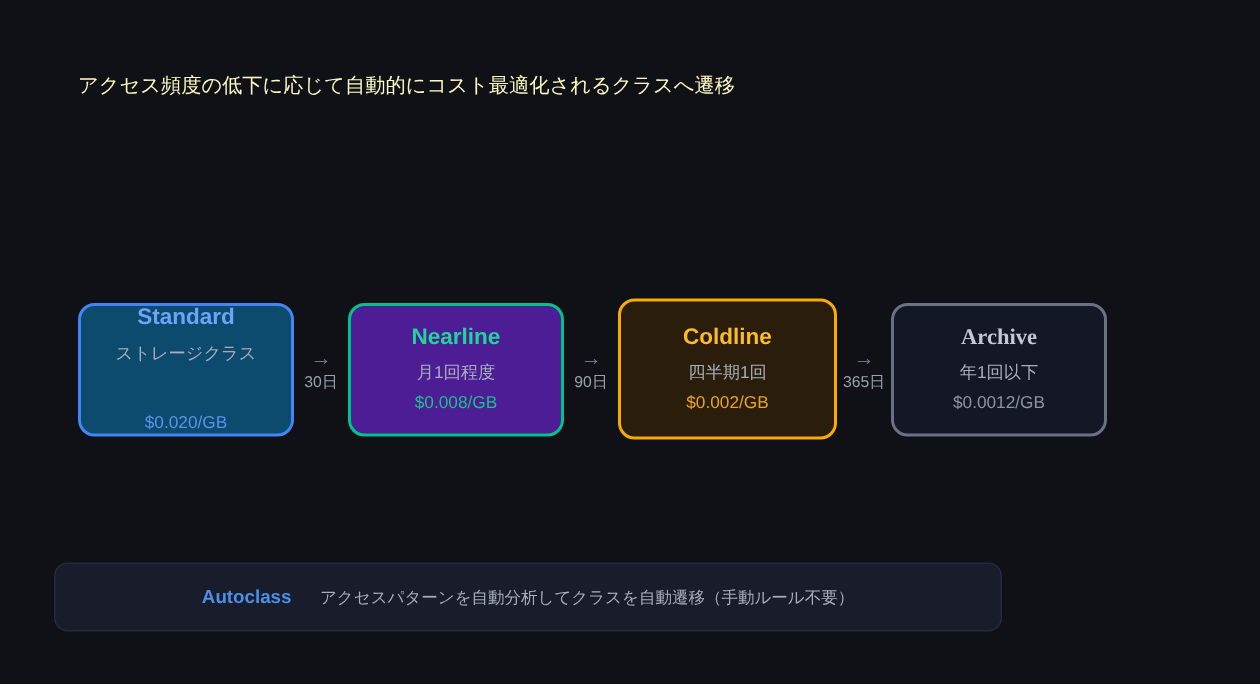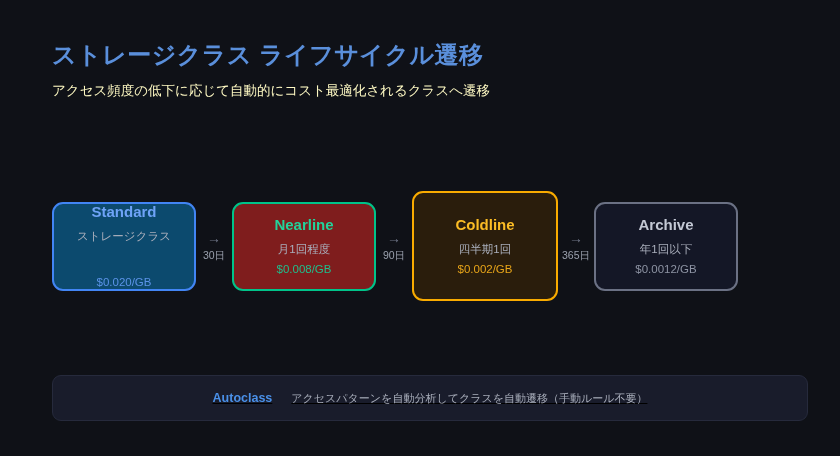--- a/index.html
+++ b/index.html
@@ -64,21 +64,21 @@
     border: 2px solid #3a3f4d;
     background: #141726;
     display: flex;
     flex-direction: column;
     align-items: center;
     justify-content: center;
     flex: 0 0 auto;
   }
   .card.emphasis {
     width: 146px;
-    height: 110px;
+    height: 94px;
   }
   .card-name {
     font-size: 15px;
     font-weight: bold;
     line-height: 20px;
     margin-bottom: 7px;
   }
   .card-desc {
     font-size: 11.5px;
     color: #a9aebb;
@@ -88,30 +88,30 @@
   .card-price {
     font-size: 11.5px;
     line-height: 15px;
   }
 
   
   .c-standard { border-color: #4285f4; background: #0c4a6e; }
   .c-standard .card-name  { color: #6fa3f7; }
   .c-standard .card-price { color: #5b93e8; margin-top: 26px; }
 
-  .c-nearline { border-color: #00c389; background: #7f1d1d; }
+  .c-nearline { border-color: #00c389; background: #4c1d95; }
   .c-nearline .card-name  { color: #22d39b; }
   .c-nearline .card-price { color: #1fbf8c; }
 
   .c-coldline { border-color: #f9ab00; background: #2a1d0c; }
   .c-coldline .card-name  { color: #fbbc25; }
   .c-coldline .card-price { color: #e8a519; }
 
   .c-archive { border-color: #6b7184; background: #141726; }
-  .c-archive .card-name  { color: #c3c8d4; }
+  .c-archive .card-name  { color: #c3c8d4; font-family: Liberation Serif, serif; }
   .c-archive .card-price { color: #8d93a3; }
 
   
   .connector {
     width: 36px;
     flex: 0 0 auto;
     display: flex;
     flex-direction: column;
     align-items: center;
     justify-content: center;
@@ -125,51 +125,49 @@
   .connector-label {
     font-size: 10.5px;
     color: #9aa0ad;
     line-height: 14px;
     white-space: nowrap;
   }
 
   
   .autoclass-bar {
     position: absolute;
-    left: 52px;
+    left: 36px;
     top: 375px;
-    width: 756px;
+    width: 632px;
     height: 46px;
     box-sizing: border-box;
     background: #191c2b;
     border: 1px solid #262a3c;
     border-radius: 9px;
     display: flex;
     align-items: center;
     justify-content: center;
-    text-decoration: underline;
   }
   .autoclass-label {
     font-size: 12.5px;
     font-weight: bold;
     color: #4a90e8;
     margin-right: 19px;
   }
   .autoclass-desc {
     font-size: 11px;
     color: #a9aebb;
   }
 </style>
 </head>
 <body>
 
 <div class="page">
 
   <div class="header">
-    <h1 class="title">ストレージクラス ライフサイクル遷移</h1>
     <p class="subtitle">アクセス頻度の低下に応じて自動的にコスト最適化されるクラスへ遷移</p>
   </div>
 
   <div class="flow">
 
     <div class="card c-standard">
       <div class="card-name">Standard</div>
       <div class="card-desc">ストレージクラス</div>
       <div class="card-price">$0.020/GB</div>
     </div>

